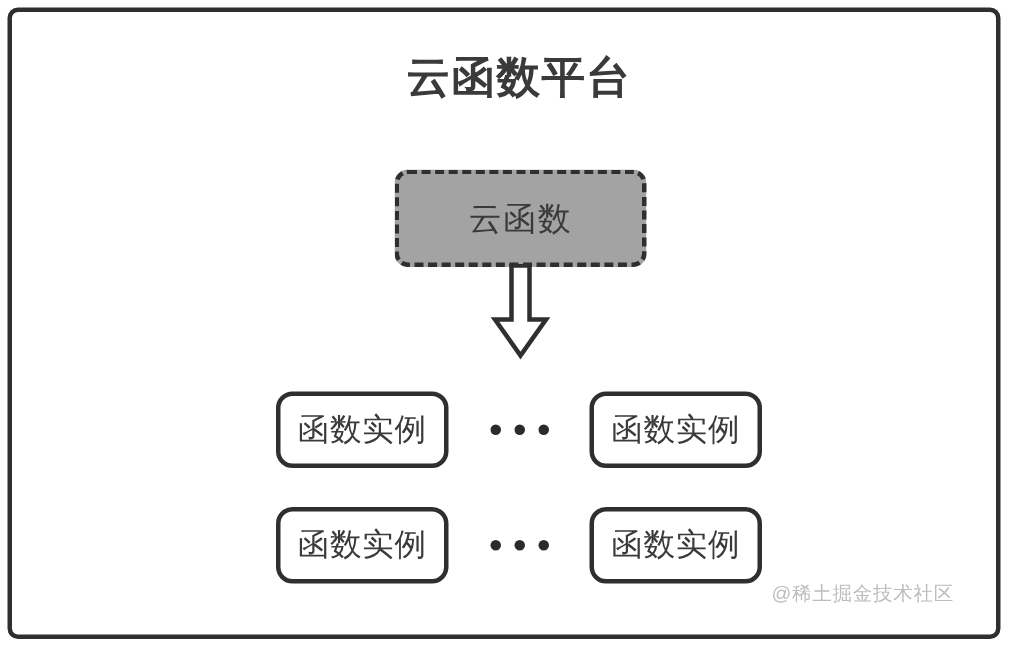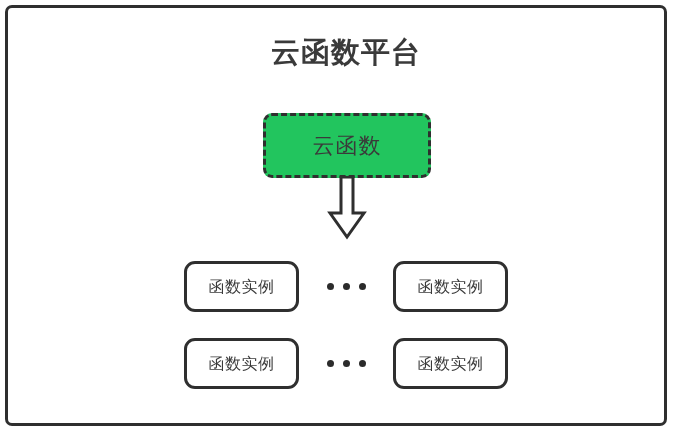--- a/index.html
+++ b/index.html
@@ -50,21 +50,21 @@
   
   .cloud-function-box {
     position: absolute;
     left: 255px;
     top: 105px;
     width: 168px;
     height: 65px;
     box-sizing: border-box;
     border: 3px dashed #2f2f2f;
     border-radius: 9px;
-    background: #22c55e;
+    background: #a3a3a3;
     display: flex;
     align-items: center;
     justify-content: center;
   }
   .cloud-function-label {
     font-size: 22px;
     color: #3a3a3a;
     letter-spacing: 1px;
     line-height: 1;
     white-space: nowrap;
@@ -100,21 +100,21 @@
     width: 115px;
     height: 51px;
     border: 3px solid #2f2f2f;
     border-radius: 11px;
     background: #ffffff;
     display: flex;
     align-items: center;
     justify-content: center;
   }
   .instance-label {
-    font-size: 16px;
+    font-size: 21px;
     color: #3a3a3a;
     letter-spacing: 0.5px;
     line-height: 1;
     white-space: nowrap;
   }
 
   .row-ellipsis {
     width: 94px;
     display: flex;
     align-items: center;
@@ -179,15 +179,16 @@
       <div class="row-ellipsis">
         <span class="dot"></span>
         <span class="dot"></span>
         <span class="dot"></span>
       </div>
       <div class="instance-box">
         <span class="instance-label">函数实例</span>
       </div>
     </div>
 
+    <div class="watermark">@稀土掘金技术社区</div>
 
   </div>
 </div>
 
 </body></html>

